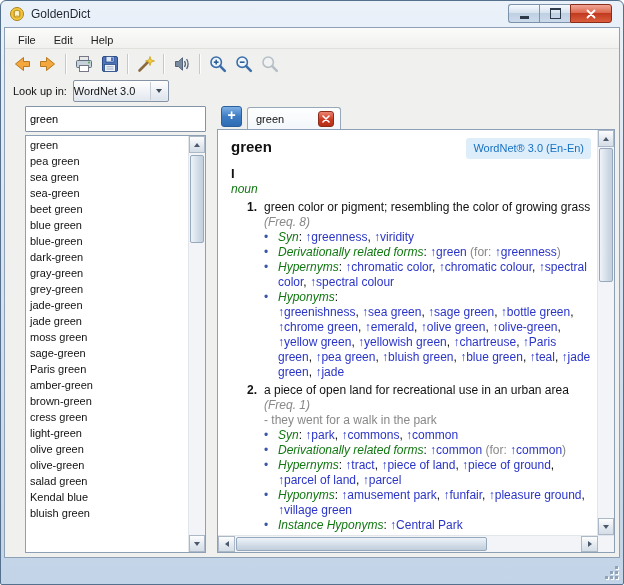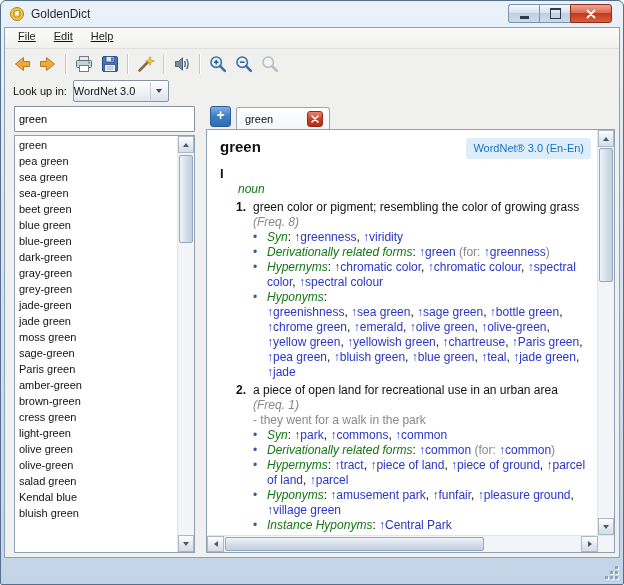--- a/index.html
+++ b/index.html
@@ -15,38 +15,38 @@
     background:linear-gradient(180deg,#f7fafd 0%,#d7e2ef 45%,#bfd0e3 50%,#ccdaeb 100%);
     border:1px solid #7d93ab;border-right:none;}
   .win-btn:first-child{border-radius:3px 0 0 3px;}
   .win-btn.close{width:40px;border-right:1px solid #7d2315;border-radius:0 3px 3px 0;border-color:#8c2c1a;
     background:linear-gradient(180deg,#f0a595 0%,#dd6a51 45%,#c23a20 50%,#d95e3c 100%);}
   .glyph-min{width:9px;height:3px;background:#2c3a4a;transform:translateY(4px);}
   .glyph-max{width:9px;height:8px;border:1px solid #2c3a4a;border-top-width:2px;background:transparent;}
   
   .client{position:absolute;top:26px;left:3px;right:3px;bottom:26px;background:#f0f0ee;border:1px solid #8ea0b5;
     display:flex;flex-direction:column;}
-  .menubar{height:20px;display:flex;align-items:flex-start;background:linear-gradient(#fbfbfa,#f1f1ef);border-bottom:1px solid #e0e0dd;padding-left:4px;text-decoration:underline;}
+  .menubar{height:20px;display:flex;align-items:flex-end;background:linear-gradient(#fbfbfa,#f1f1ef);border-bottom:1px solid #e0e0dd;padding-left:4px;}
   .menu-item{padding:2px 9px;color:#222;}
   .toolbar{height:29px;display:flex;align-items:center;padding-left:4px;}
   .tool-btn{width:26px;height:26px;display:flex;align-items:center;justify-content:center;border-radius:3px;}
   .tool-btn.disabled{opacity:.65;}
   .tb-sep{width:1px;height:20px;background:#c6c9cc;border-right:1px solid #fdfdfd;margin:0 4px;}
   .lookup-row{height:26px;display:flex;align-items:center;gap:6px;padding-left:8px;}
   .combo{width:94px;height:20px;border:1px solid #8494a6;border-radius:2px;background:linear-gradient(#fefefe,#eef1f5 60%,#e2e7ee);
     display:flex;align-items:center;position:relative;}
   .combo-btn{position:absolute;right:1px;top:1px;bottom:1px;width:16px;display:flex;align-items:center;justify-content:center;
     border-left:1px solid #c6ccd4;background:linear-gradient(#fdfdfe,#dde4ec);}
   .tri-down{width:0;height:0;border-left:3.5px solid transparent;border-right:3.5px solid transparent;border-top:4.5px solid #3c4a5a;}
   .tri-up{width:0;height:0;border-left:3.5px solid transparent;border-right:3.5px solid transparent;border-bottom:4.5px solid #4a5a6c;}
   .tri-dn{width:0;height:0;border-left:3.5px solid transparent;border-right:3.5px solid transparent;border-top:4.5px solid #4a5a6c;}
   .tri-left{width:0;height:0;border-top:3.5px solid transparent;border-bottom:3.5px solid transparent;border-right:4.5px solid #4a5a6c;}
   .tri-right{width:0;height:0;border-top:3.5px solid transparent;border-bottom:3.5px solid transparent;border-left:4.5px solid #4a5a6c;}
   
-  .main{flex:1;display:flex;gap:5px;padding:2px 4px 4px 9px;min-height:0;}
+  .main{flex:1;display:flex;gap:5px;padding:2px 4px 4px 20px;min-height:0;}
   .left-panel{width:181px;flex:none;display:flex;flex-direction:column;min-height:0;}
   .search{height:20px;border:1px solid #8494a6;border-radius:1px;padding:2px 4px;font:11px "Liberation Sans",sans-serif;margin-bottom:3px;outline:none;}
   .wordlist-wrap{flex:1;display:flex;border:1px solid #8ea0b5;background:#fff;min-height:0;}
   .wordlist{flex:1;overflow:hidden;padding-top:1px;}
   .word-item{height:16px;line-height:16px;padding-left:4px;white-space:nowrap;}
   .splitter{width:1px;}
   .right-panel{flex:1;display:flex;flex-direction:column;min-width:0;min-height:0;}
   
   .tabbar{height:23px;display:flex;align-items:flex-end;padding-left:2px;}
   .add-tab{width:19px;height:19px;margin:0 5px 2px 2px;border:1px solid #2a5f9e;border-radius:3px;color:#fff;
@@ -57,21 +57,21 @@
   .tab-close{width:14px;height:14px;border:1px solid #8c2c1a;border-radius:3px;flex:none;display:flex;align-items:center;justify-content:center;
     background:linear-gradient(#ec8372,#cb3a22 55%,#b52e18);}
   
   .article-outer{flex:1;display:flex;flex-direction:column;border:1px solid #8ea0b5;background:#fff;min-height:0;}
   .article-row{flex:1;display:flex;min-height:0;}
   .article{flex:1;overflow:hidden;padding:8px 6px 0 13px;font-size:12px;line-height:15px;min-width:0;}
   .headrow{display:flex;justify-content:space-between;align-items:flex-start;margin-bottom:7px;}
   .headword{font-weight:bold;font-size:15px;line-height:18px;}
   .badge{background:var(--badge-bg,#ddeefa);color:var(--badge-text,#1771c2);font-size:11px;padding:3px 7px;border-radius:3px;flex:none;}
   .group{font-weight:bold;font-size:13px;margin-bottom:1px;}
-  .pos{color:var(--label-green,#117711);font-style:italic;margin-left:18px;margin-bottom:2px;}
+  .pos{color:var(--label-green,#117711);font-style:italic;margin-left:0;margin-bottom:2px;}
   .sense{margin-left:16px;margin-top:3px;}
   .sense-def{position:relative;padding-left:17px;}
   .sense-num{position:absolute;left:0;font-weight:bold;}
   .example{padding-left:17px;color:var(--gray,#888);}
   .relation{position:relative;padding-left:31px;}
   .bullet{position:absolute;left:17px;color:#3b57a8;}
   .rel-label{color:var(--label-green,#117711);font-style:italic;}
   .wlink{color:var(--link,#2b35c7);}
   .gray{color:var(--gray,#888);}
   .italic{font-style:italic;}

